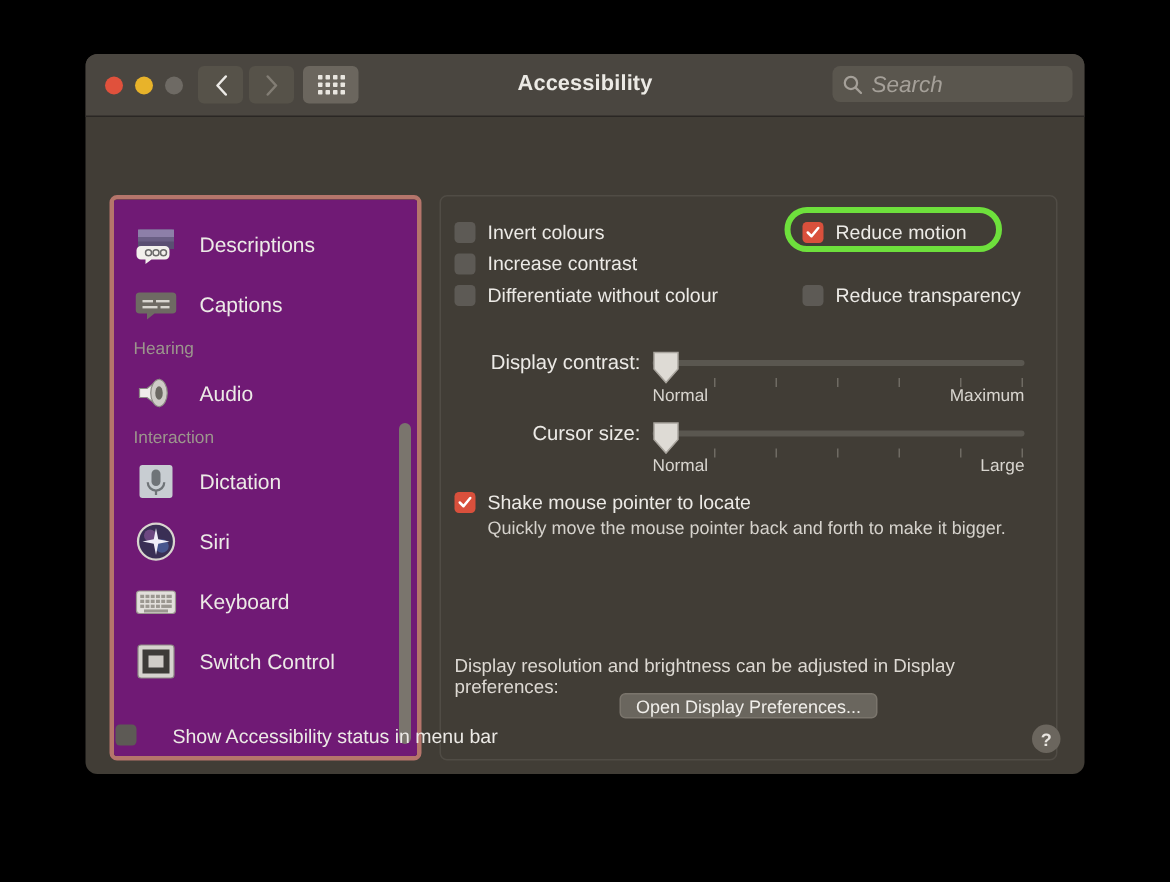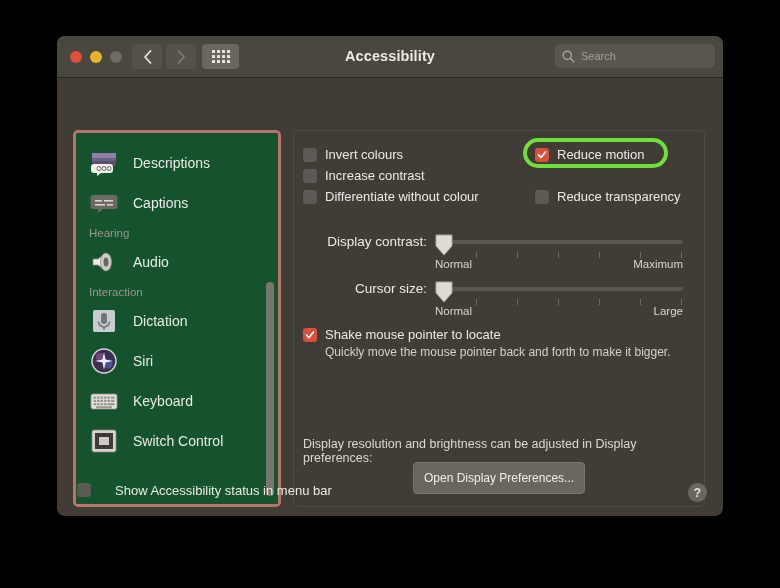--- a/index.html
+++ b/index.html
@@ -93,21 +93,21 @@
     top: 8px;
     width: 160px;
     height: 24px;
     background: #5a564e;
     border-radius: 5px;
     display: flex;
     align-items: center;
     padding-left: 7px;
     gap: 6px;
   }
-  #search-field .ph { color: #a5a099; font-size: 11px; }
+  #search-field .ph { color: #a5a099; font-size: 15px; font-style: italic; }
 
   
   #body-area {
     position: relative;
     height: 438px;
   }
 
   
   #sidebar-wrap {
     position: absolute;
@@ -117,21 +117,21 @@
     height: 377px;
     border: 3px solid #b5756b;
     border-radius: 5px;
     overflow: hidden;
     background: #2e2b26;
   }
   #sidebar {
     position: relative;
     width: 100%;
     height: 100%;
-    background: #14532d;
+    background: #701a75;
     padding: 10px 0 0 0;
   }
 
   .side-item {
     display: flex;
     align-items: center;
     height: 40px;
     padding-left: 13px;
     gap: 14px;
   }
@@ -266,21 +266,21 @@
     left: 9px;
     top: 306px;
     width: 396px;
     color: #ddd9d3;
     font-size: 12.5px;
   }
   #open-display-btn {
     position: absolute;
     left: 119px;
     top: 331px;
-    height: 32px;
+    height: 17px;
     padding: 0 10px;
     background: #6a665e;
     border: 1px solid #7a756c;
     border-radius: 4px;
     color: #f0eeea;
     font-size: 12px;
     display: flex; align-items: center;
     font-family: "Liberation Sans", sans-serif;
   }
 

